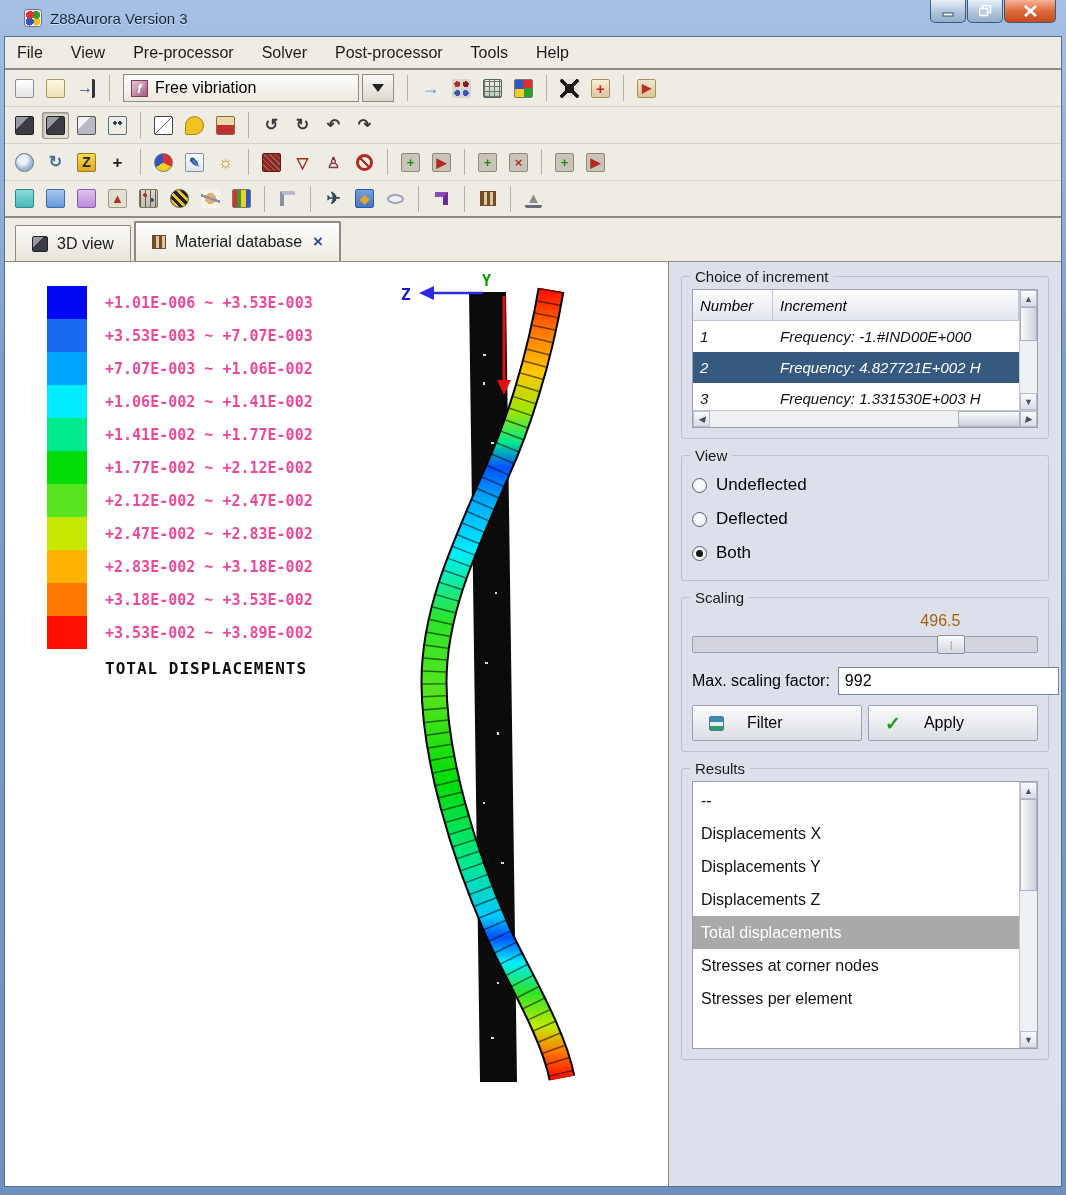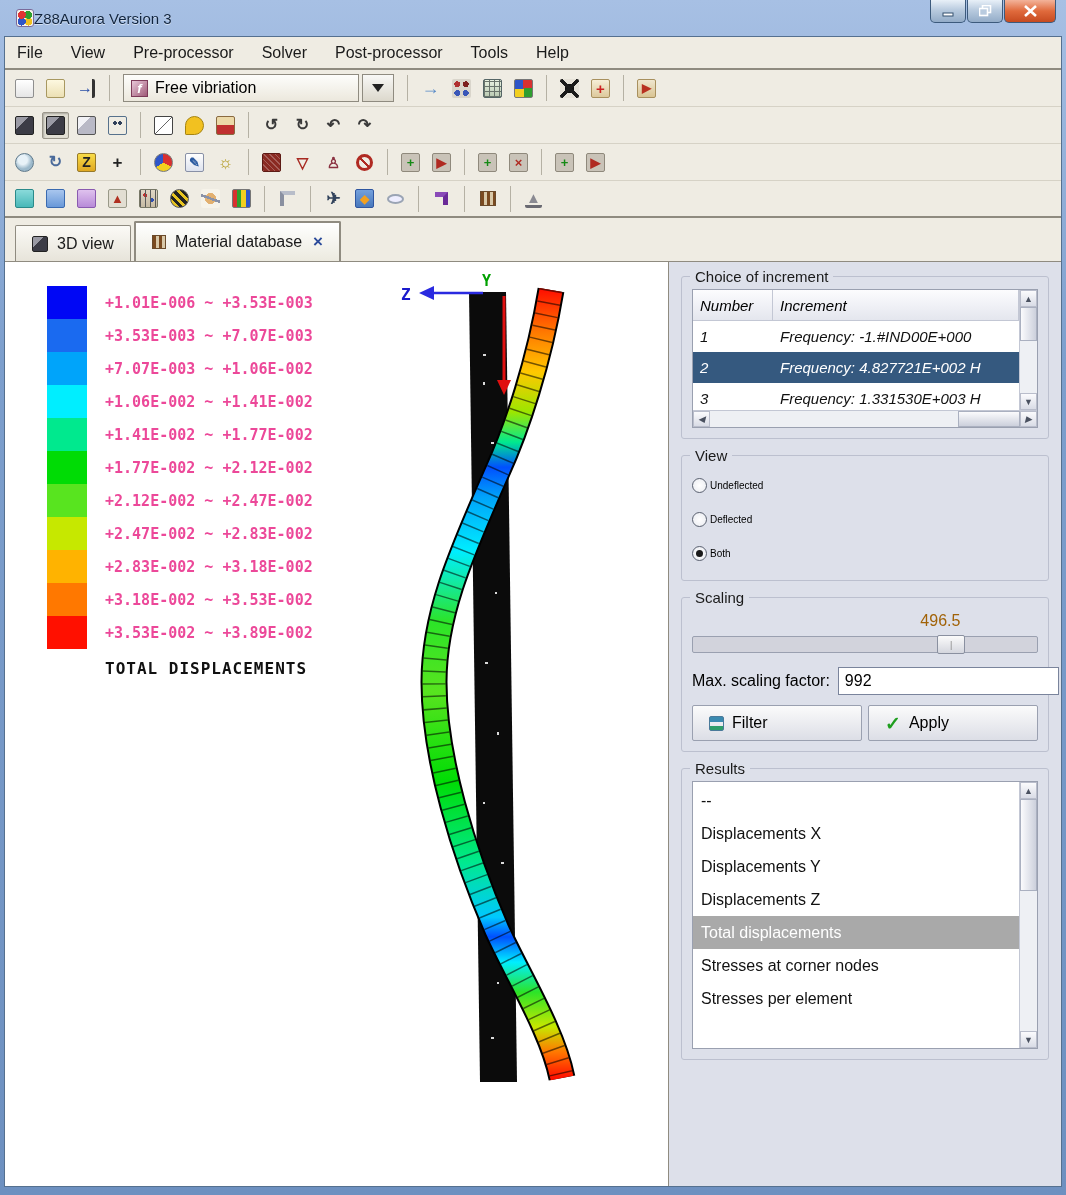--- a/index.html
+++ b/index.html
@@ -9,22 +9,22 @@
     font-family:"Liberation Sans", sans-serif;
     background:#5a7db0;
     overflow:hidden;
   }
   .window {
     position:relative; width:1066px; height:1195px;
     background:linear-gradient(180deg,#a7c0e4 0%,#7d9fcd 30%,#6d90c0 100%);
   }
   
   .titlebar {
-    position:absolute; top:0; left:6px; right:0; height:36px;
-    display:flex; align-items:center; padding-left:10px; 
+    position:absolute; top:0; left:14px; right:0; height:36px;
+    display:flex; align-items:center; padding-left:10px; gap:8px;
   }
   .app-icon {
     width:18px; height:18px; border:1px solid #7a6a9a; border-radius:3px;
     background:
       radial-gradient(circle at 30% 30%, #e23333 4px, transparent 4px),
       radial-gradient(circle at 70% 30%, #2f9e2f 4px, transparent 4px),
       radial-gradient(circle at 30% 72%, #2f56c8 4px, transparent 4px),
       radial-gradient(circle at 70% 72%, #f0c020 4px, transparent 4px),
       #f4f2ea;
   }
@@ -178,35 +178,35 @@
   
   .sb-v { width:18px; flex:0 0 18px; background:#eef0f4; border-left:1px solid #c3c7d4;
       display:flex; flex-direction:column; align-items:stretch; }
   .sb-h { height:17px; background:#eef0f4; border-top:1px solid #c3c7d4; display:flex; align-items:stretch; }
   .sb-btn { flex:0 0 17px; display:flex; align-items:center; justify-content:center;
       font-size:9px; color:#4a5160; background:linear-gradient(#fbfbfd,#d9dce6); border:1px solid #b9bdcb; }
   .sb-thumb-v { background:linear-gradient(90deg,#fbfbfd,#ccd0dc); border:1px solid #aab0c0; }
   .sb-thumb-h { background:linear-gradient(#fbfbfd,#ccd0dc); border:1px solid #aab0c0; }
   .sb-track { flex:1 1 auto; }
   
-  .radio-row { display:flex; align-items:center; gap:3px; height:34px; font-size:10px;text-align:center; }
+  .radio-row { display:flex; align-items:center; gap:9px; height:34px; font-size:17px;text-align:center; }
   .radio { width:15px; height:15px; border-radius:50%; border:1px solid #5a6170; background:radial-gradient(#ffffff,#e8eaf0); position:relative; flex:0 0 15px; }
   .radio.checked::after { content:""; position:absolute; inset:3px; border-radius:50%; background:#1a1a1a; }
   
   .scale-val { font-size:16px; color:#a16207; padding-left:66%; margin:2px 0 6px 0; }
   .slider { position:relative; height:17px; background:#d2d3dc; border:1px solid #9aa0b0; border-radius:2px; }
   .slider-thumb { position:absolute; left:71%; top:-2px; width:28px; height:19px;
       background:linear-gradient(#fbfbfb,#d4d6de); border:1px solid #8a90a0; border-radius:2px;
       display:flex; align-items:center; justify-content:center; font-size:9px; color:#888; }
   .maxrow { display:flex; align-items:center; margin-top:14px; gap:8px; }
   .maxrow label { font-size:16px; white-space:nowrap; }
   .maxrow input { flex:1 1 auto; height:28px; border:1px solid #7a849c; background:#fff; font-size:16px; padding:0 6px; font-family:"Liberation Sans",sans-serif; }
   .btnrow { display:flex; margin-top:10px; gap:6px; }
   .btn { flex:1 1 50%; height:36px; border:1px solid #9aa0b0; border-radius:2px;
-      background:linear-gradient(#fbfbfb,#dcdee6); display:flex; align-items:center; padding-left:16px; gap:8px; font-size:16px; }
+      background:linear-gradient(#fbfbfb,#dcdee6); display:flex; align-items:center; padding-left:16px; gap:23px; font-size:16px; }
   .filter-ic { width:15px; height:15px; background:linear-gradient(180deg,#3a8ab0 0 40%, transparent 40%),
       linear-gradient(0deg,#2f9e6a 0 30%, transparent 30%); border-radius:2px; border:1px solid #4a7a9a; }
   .check-ic { color:#1f9e1f; font-weight:bold; font-size:19px; }
   
   .res-wrap { display:flex; border:1px solid #9aa0b0; background:#fff; height:268px; overflow:hidden; }
   .res-list { flex:1 1 auto; padding-top:2px; overflow:hidden; }
   .res-item { height:33px; display:flex; align-items:center; padding-left:8px; font-size:16px; color:#111; white-space:nowrap; }
   .res-item.selected { background:#a9a9a9; color:#fff; }
   
   .statusbar { height:41px; flex:0 0 41px; background:#e9e6dd; border-top:2px solid #b3afa3;

